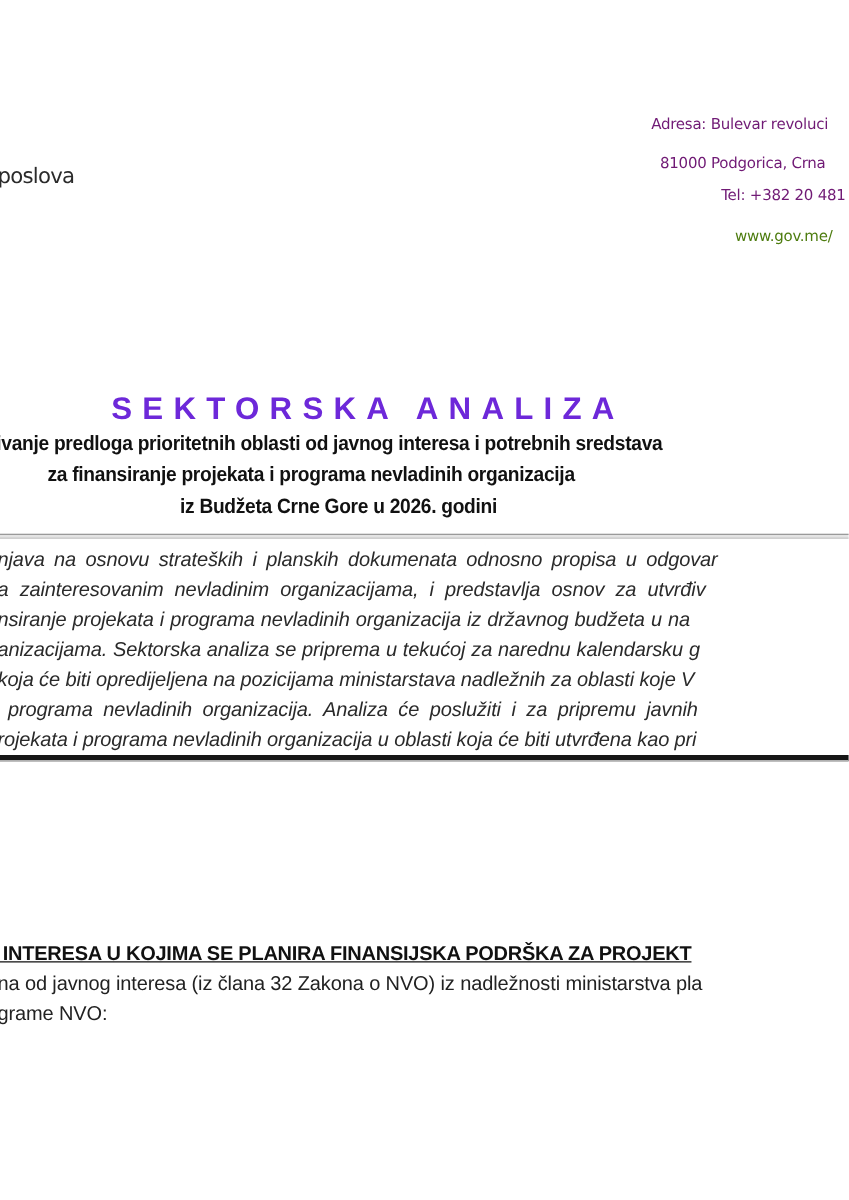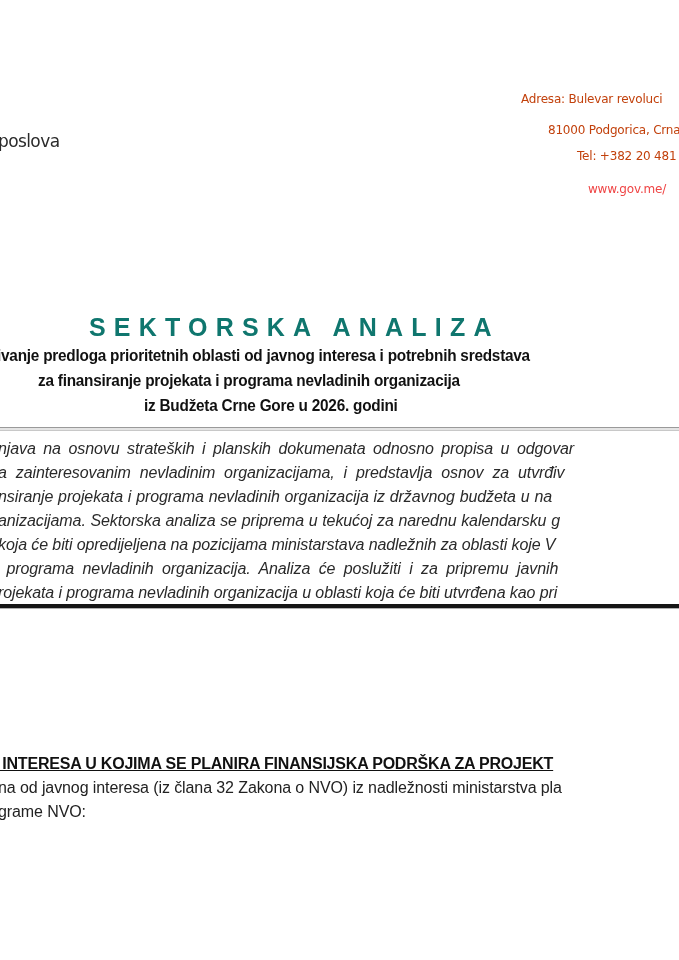--- a/index.html
+++ b/index.html
@@ -23,35 +23,35 @@
       font-family: "DejaVu Sans", sans-serif;
       font-size: 17px;
       letter-spacing: -0.6px;
       color: #2b2b2b;
     }
 
     
     .contact {
       font-family: "DejaVu Sans", sans-serif;
       font-size: 12px;
-      color: #c2410c;
+      color: #701a75;
       letter-spacing: -0.2px;
     }
     .contact.addr { left: 521px; top: 92px; }
-    .contact.city { left: 528px; top: 123px; margin-left: 20px; }
+    .contact.city { left: 528px; top: 123px; }
     .contact.tel  { left: 577px; top: 149px; }
-    .contact.web  { left: 588px; top: 182px; color: #ef4444; }
+    .contact.web  { left: 588px; top: 182px; color: #4d7c0f; }
 
     
     .title {
       left: 89px; top: 313px;
       font-size: 25px;
       font-weight: bold;
       letter-spacing: 8.2px;
-      color: #0f766e;
+      color: #6d28d9;
     }
     .subtitle {
       font-size: 16.5px;
       font-weight: bold;
       color: #111;
       letter-spacing: -0.25px;
       transform: scaleX(0.93);
       transform-origin: left top;
     }
     .subtitle.l1 { left: -3px; top: 346px; }

